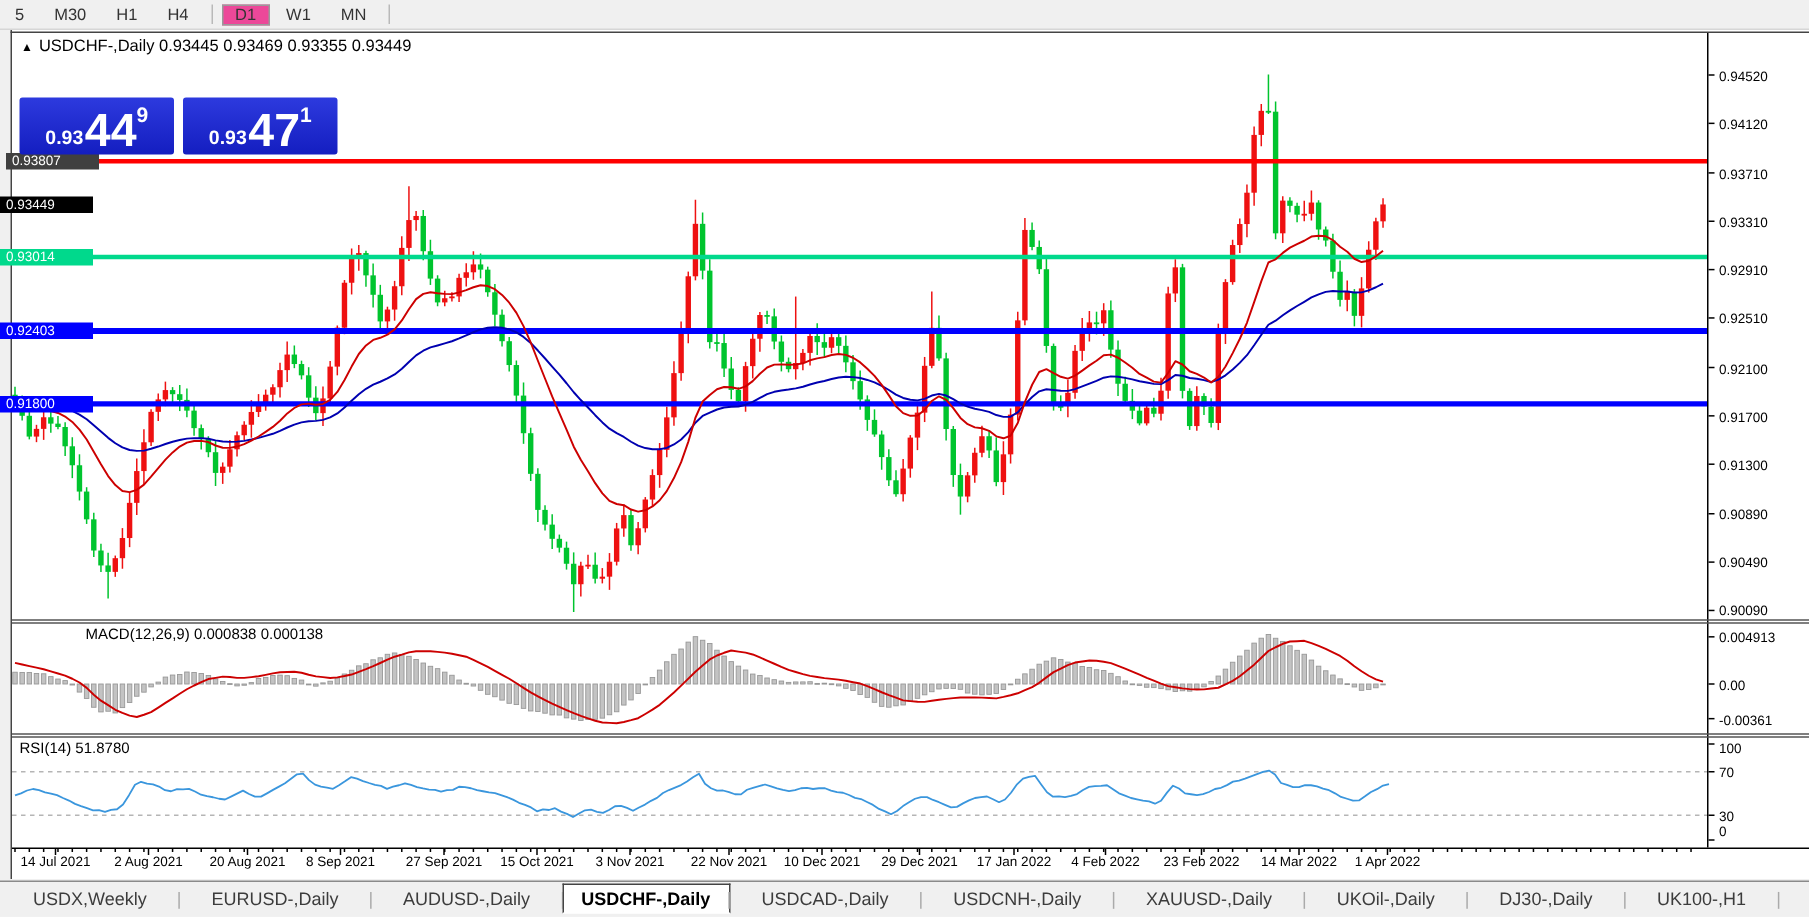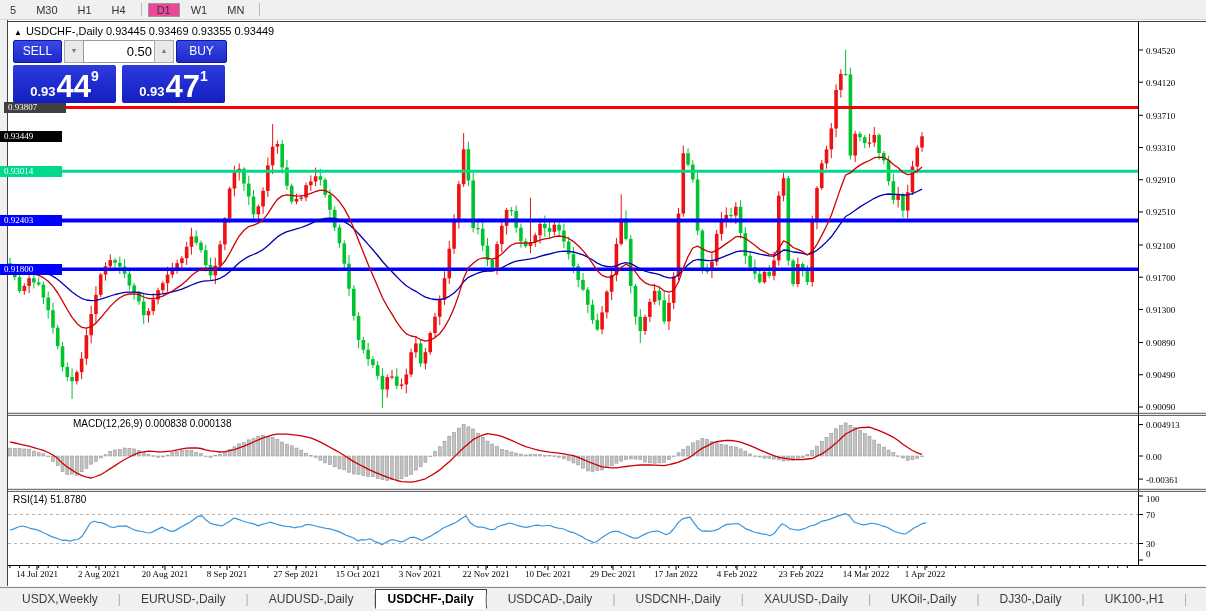--- a/index.html
+++ b/index.html
@@ -6,21 +6,21 @@
     font-family:"Liberation Sans",sans-serif;-webkit-font-smoothing:antialiased;}
   
   #tf-toolbar{position:absolute;left:0;top:0;width:1206px;height:19px;background:#f0f0f0;
     border-bottom:1px solid #d6d6d6;display:flex;align-items:center;font-size:11px;color:#333;}
   .tf-item{padding:1px 9px;margin:0 1px;cursor:default;}
   .tf-item.active{background:#ec4899;border:1px solid #9a9a9a;padding:0 8px;}
   .tf-sep{width:1px;height:13px;background:#b9b9b9;margin:0 5px;}
   
   #chart-window{position:absolute;left:7px;top:20px;width:1199px;height:566px;background:#fff;}
   #chart-svg{position:absolute;left:0;top:0;z-index:1;}
-  #overlay{position:absolute;left:0;top:0;width:1206px;height:611px;z-index:2;pointer-events:none;font-family:Liberation Serif, serif;}
+  #overlay{position:absolute;left:0;top:0;width:1206px;height:611px;z-index:2;pointer-events:none;}
   .lbl{position:absolute;font-size:9px;color:#000;white-space:nowrap;}
   .badge{position:absolute;left:1139px;width:58px;height:11px;color:#fff;font-size:9px;
     line-height:11px;padding-left:4px;white-space:nowrap;}
   .dlbl{position:absolute;font-size:9px;color:#000;transform:translateX(-50%);white-space:nowrap;}
   #chart-title{position:absolute;left:14px;top:25px;font-size:11px;color:#000;z-index:3;}
   #chart-title .arr{font-size:8px;margin-right:4px;}
   .pane-label{position:absolute;font-size:10px;color:#000;z-index:3;}
   
   #trade-panel{position:absolute;left:13px;top:40px;width:214px;height:63px;z-index:4;font-family:"Liberation Sans",sans-serif;}
   .tp-row1{position:absolute;left:0;top:0;width:214px;height:23px;}
@@ -887,42 +887,35 @@
 
 <div id="chart-title">
   <span class="arr">▲</span><span>USDCHF-,Daily</span>
   <span>0.93445</span>
   <span>0.93469</span>
   <span>0.93355</span>
   <span>0.93449</span>
 </div>
 
 <div id="trade-panel">
-  <div class="tp-row1">
-    <div class="btn sell">SELL</div>
-    <div class="spin dn"><span>▼</span></div>
-    <div class="vol">0.50</div>
-    <div class="spin up"><span>▲</span></div>
-    <div class="btn buy">BUY</div>
-  </div>
   <div class="tp-row2">
     <div class="pricebox sellp">
       <span class="pfx">0.93</span>
       <span class="big">44</span>
       <span class="sup">9</span>
     </div>
     <div class="pricebox buyp">
       <span class="pfx">0.93</span>
       <span class="big">47</span>
       <span class="sup">1</span>
     </div>
   </div>
 </div>
 
-<div class="pane-label" style="left:29px;top:418px;padding-left:44px;">
+<div class="pane-label" style="left:13px;top:418px;padding-left:44px;">
   <span>MACD(12,26,9)</span>
   <span>0.000838</span>
   <span>0.000138</span>
 </div>
 <div class="pane-label" style="left:13px;top:494px;">
   <span>RSI(14)</span>
   <span>51.8780</span>
 </div>
 
 <div id="tabs">

